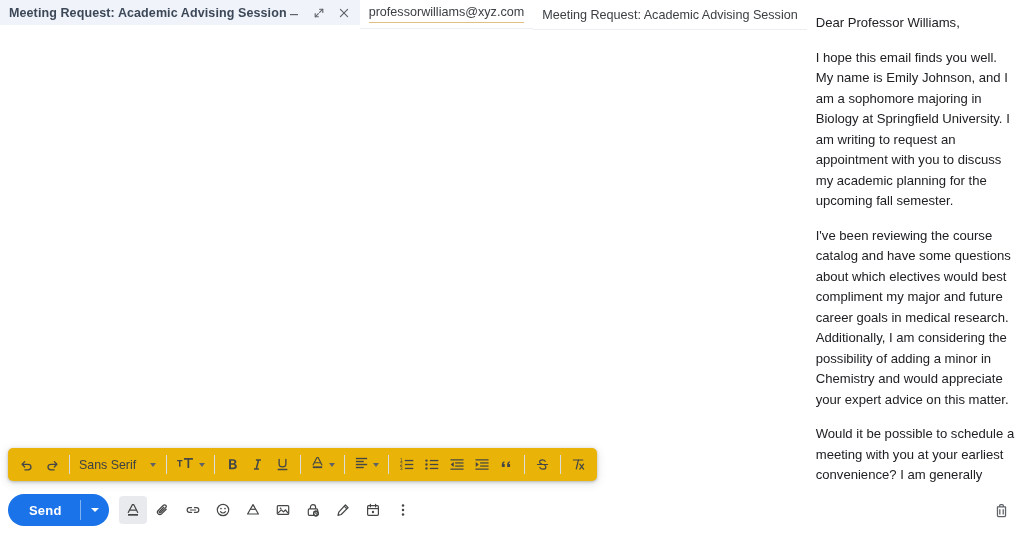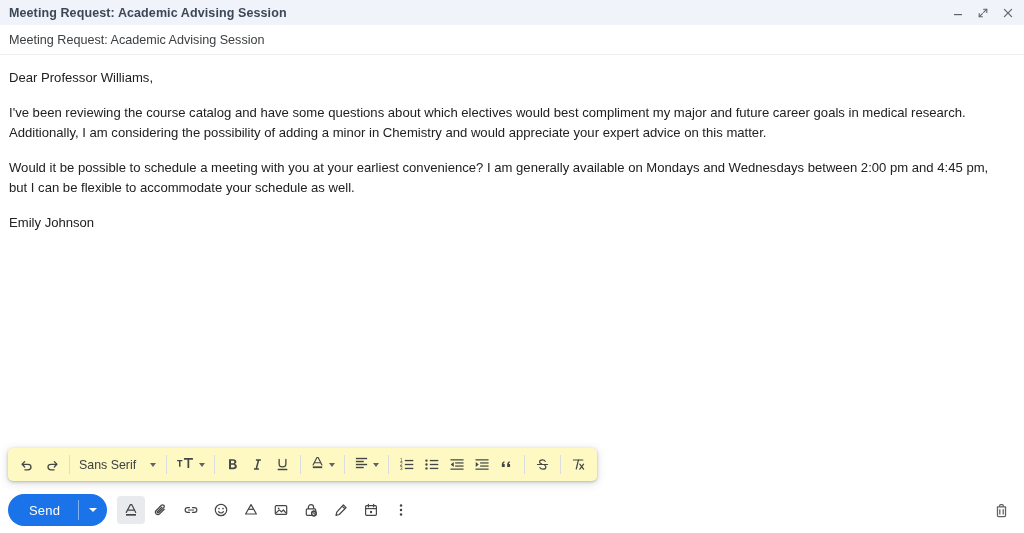--- a/index.html
+++ b/index.html
@@ -16,21 +16,21 @@
     color: #202124;
     -webkit-font-smoothing: antialiased;
   }
 
   .compose-window {
     position: relative;
     width: 1024px;
     height: 533px;
     background: #ffffff;
     display: flex;
-    flex-direction: column;
+    flex-direction: row;
   }
 
   
   .title-bar {
     height: 25px;
     background: #f0f3fa;
     display: flex;
     align-items: center;
     justify-content: space-between;
     padding: 0 9px 0 9px;
@@ -115,21 +115,21 @@
     max-width: 1000px;
   }
   .body-para:last-child { margin-bottom: 8px; }
 
   
   .format-toolbar {
     position: absolute;
     left: 8px;
     top: 448px;
     height: 33px;
-    background: #fef9c3;
+    background: #eab308;
     border-radius: 5px;
     box-shadow: 0 1px 3px rgba(60,64,67,0.30), 0 2px 8px 1px rgba(60,64,67,0.15);
     display: flex;
     align-items: center;
     padding: 0 6px;
     gap: 0px;
     z-index: 5;
   }
 
   .tb-btn {
@@ -212,21 +212,21 @@
     cursor: pointer;
     flex: none;
     margin-right: 10px;
   }
   .send-label {
     display: flex;
     align-items: center;
     padding: 0 18px 0 21px;
     color: #ffffff;
     font-size: 13px;
-    font-weight: normal;
+    font-weight: bold;
     letter-spacing: 0.2px;
   }
   .send-divider {
     width: 1px;
     background: rgba(255,255,255,0.45);
     margin: 6px 0;
     flex: none;
   }
   .send-caret {
     display: flex;
@@ -298,27 +298,31 @@
       </div>
       <div class="win-btn" title="Save &amp; close">
         <svg width="12" height="12" viewBox="0 0 12 12" fill="none" stroke="currentColor" stroke-width="1.15" stroke-linecap="round">
           <path d="M2.4 2.4 9.6 9.6"></path>
           <path d="M9.6 2.4 2.4 9.6"></path>
         </svg>
       </div>
     </div>
   </div>
 
+  <div class="recipient-row">
+    <span class="recipient-value" title="Recipients">professorwilliams@xyz.com</span>
+  </div>
 
   <div class="subject-row">
     <span class="subject-value" title="Subject">Meeting Request: Academic Advising Session</span>
   </div>
 
   <div class="body-area">
     <p class="body-para">Dear Professor Williams,</p>
+    <p class="body-para">I hope this email finds you well. My name is Emily Johnson, and I am a sophomore majoring in Biology at Springfield University. I am writing to request an appointment with you to discuss my academic planning for the upcoming fall semester.</p>
     <p class="body-para">I've been reviewing the course catalog and have some questions about which electives would best compliment my major and future career goals in medical research. Additionally, I am considering the possibility of adding a minor in Chemistry and would appreciate your expert advice on this matter.</p>
     <p class="body-para">Would it be possible to schedule a meeting with you at your earliest convenience? I am generally available on Mondays and Wednesdays between 2:00 pm and 4:45 pm, but I can be flexible to accommodate your schedule as well.</p>
     <p class="body-para">Emily Johnson</p>
   </div>
 
   <div class="format-toolbar">
 
     <div class="tb-btn">
       <svg width="16" height="16" viewBox="0 0 18 18" fill="none" stroke="currentColor" stroke-width="1.45" stroke-linecap="round" stroke-linejoin="round">
         <path d="M4 8.2h6.1c2 0 3.4 1.3 3.4 3.1S12.1 14.4 10.1 14.4H6.6"></path>

